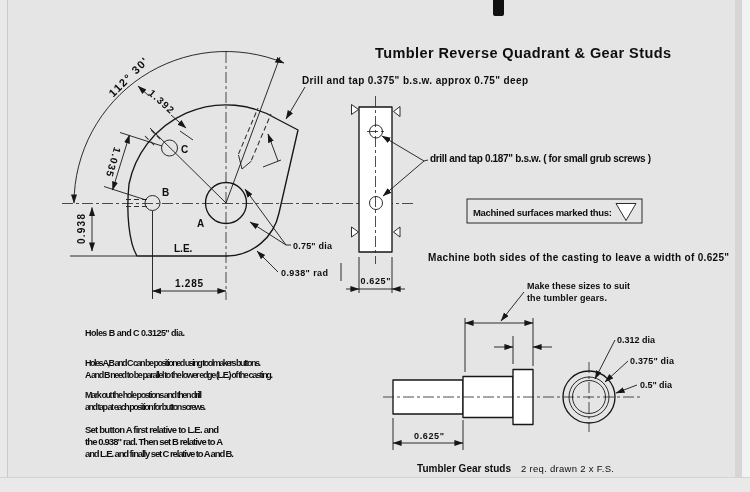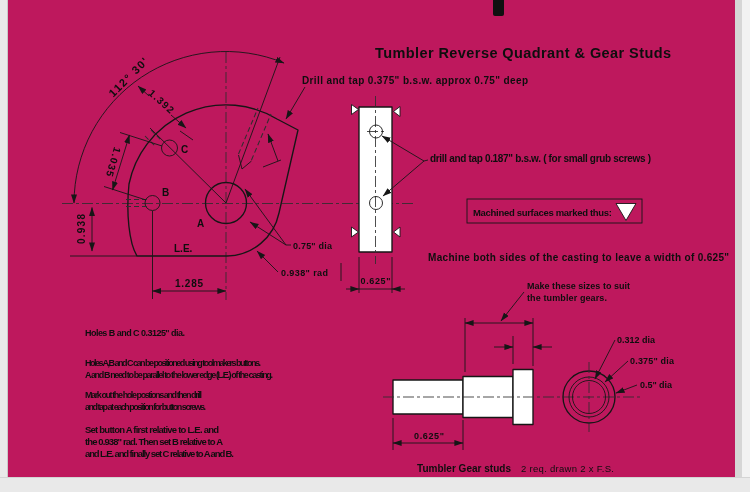--- a/index.html
+++ b/index.html
@@ -1,16 +1,16 @@
 <!DOCTYPE html>
 <html><head>
 <meta charset="utf-8">
 <style>
   html,body{margin:0;padding:0;background:#fff;}
-  .page{position:relative;width:750px;height:492px;background:#be185d;overflow:hidden;
+  .page{position:relative;width:750px;height:492px;background:#e5e5e5;overflow:hidden;
         font-family:"Liberation Sans",sans-serif;}
   .edge-left{position:absolute;left:0;top:0;width:7px;height:492px;background:#e9e9e9;border-right:1px solid #c9c9c9;}
   .edge-right{position:absolute;left:735px;top:0;width:7px;height:492px;background:#d6d6d6;}
   .edge-right2{position:absolute;left:742px;top:0;width:8px;height:492px;background:#f2f2f2;}
   .bottom-bar{position:absolute;left:0;top:477px;width:750px;height:15px;background:#e9e9e9;border-top:1px solid #d4d4d4;}
   .top-tick{position:absolute;left:493px;top:0;width:11px;height:16px;background:#101010;border-radius:0 0 2px 2px;}
   svg{position:absolute;left:0;top:0;}
   svg .ol{stroke:#161616;stroke-width:1.35;fill:none;stroke-linejoin:round;}
   svg .olw{stroke:#161616;stroke-width:1.35;fill:#fff;stroke-linejoin:round;}
   svg .thin{stroke:#161616;stroke-width:0.9;fill:none;}

